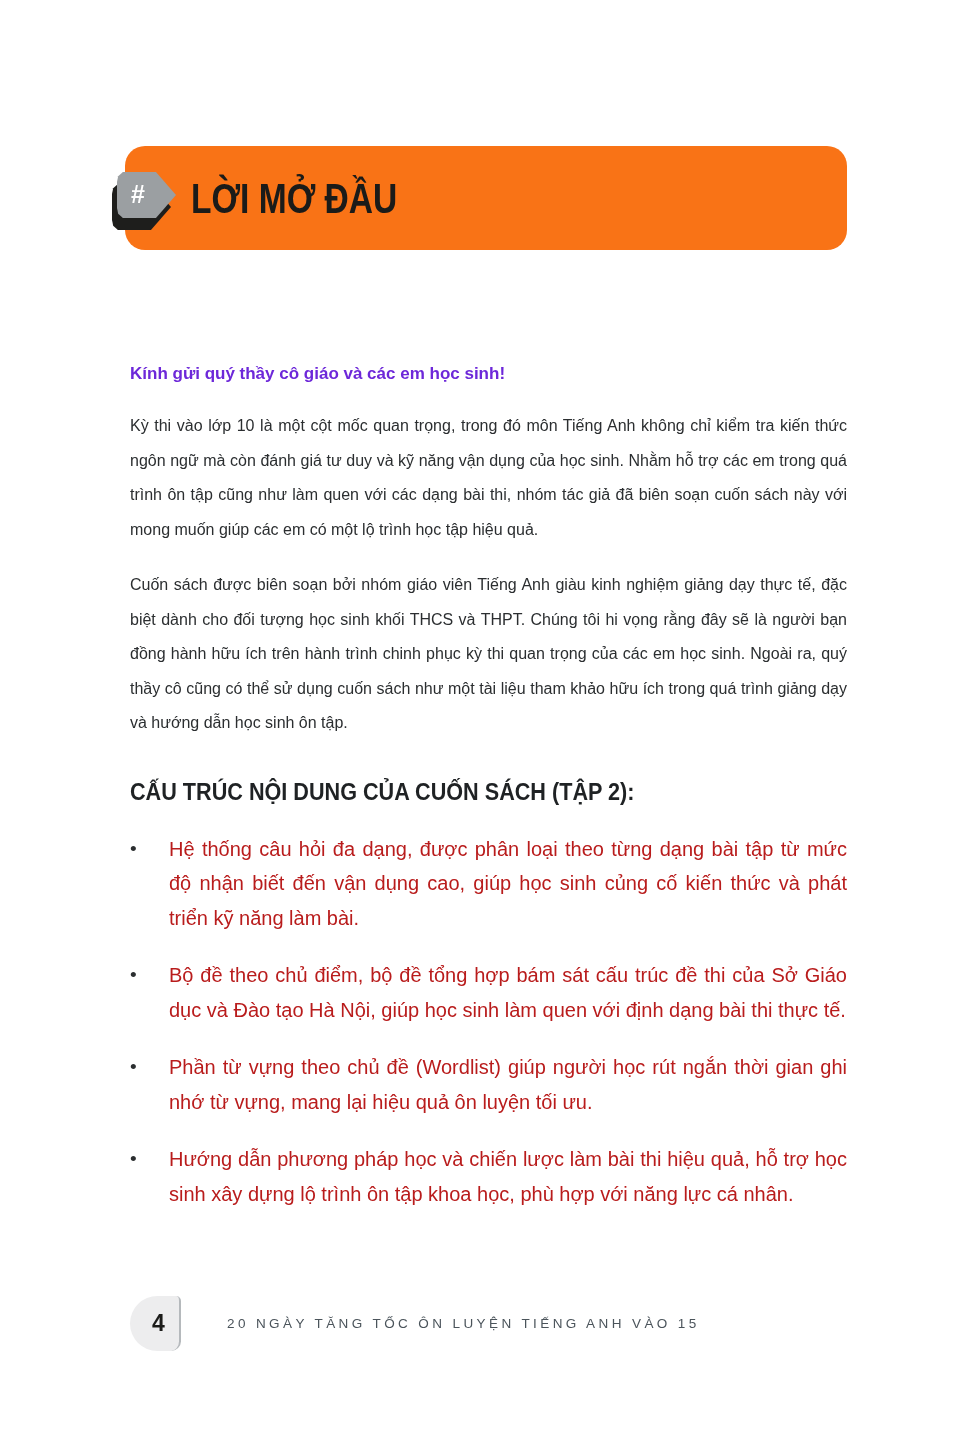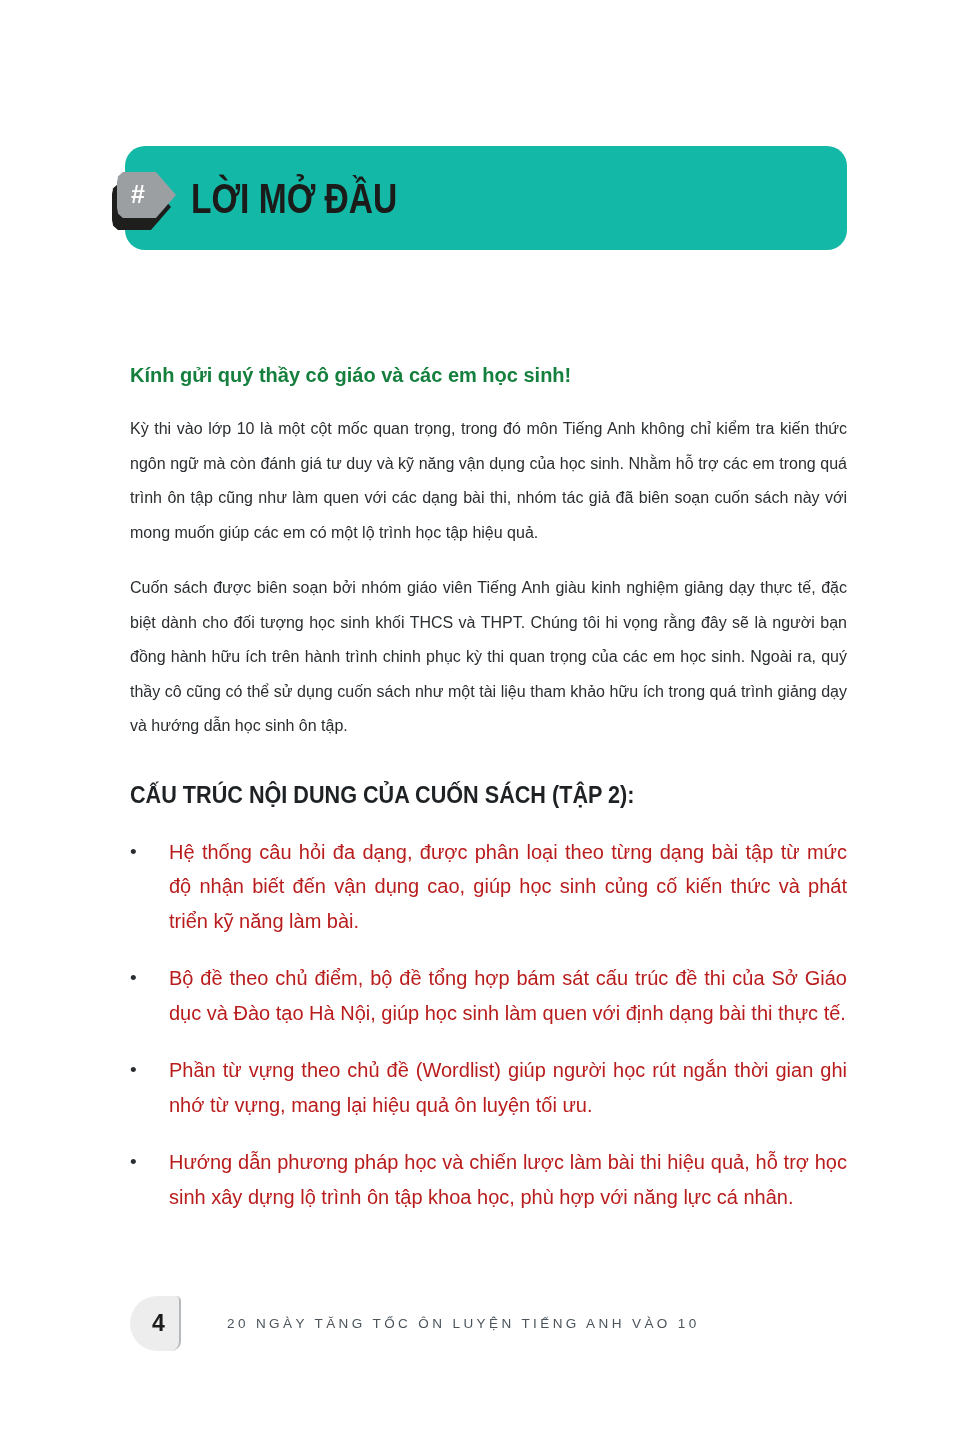--- a/index.html
+++ b/index.html
@@ -14,21 +14,21 @@
     color: #26292b;
   }
 
   
   .banner {
     position: absolute;
     left: 125px;
     top: 146px;
     width: 722px;
     height: 104px;
-    background: #14b8a6;
+    background: #f97316;
     border-radius: 20px;
     display: flex;
     align-items: center;
     padding-left: 66px;
   }
   .banner-title {
     font-size: 43px;
     font-weight: 800;
     letter-spacing: 0px;
     color: #1b1b19;
@@ -62,23 +62,23 @@
   }
 
   
   .content {
     position: absolute;
     left: 130px;
     top: 364px;
     width: 717px;
   }
   .greeting {
-    font-size: 20px;
+    font-size: 17px;
     font-weight: 700;
-    color: #15803d;
+    color: #6d28d9;
     margin: 0 0 25px 0;
   }
   .para {
     font-size: 16px;
     line-height: 34.5px;
     text-align: justify;
     margin: 0 0 21px 0;
     color: #2b2e30;
   }
   .section-heading {
@@ -174,16 +174,16 @@
       </li>
       <li>
         <span class="bullet-marker">•</span>
         <span class="bullet-text">Hướng dẫn phương pháp học và chiến lược làm bài thi hiệu quả, hỗ trợ học sinh xây dựng lộ trình ôn tập khoa học, phù hợp với năng lực cá nhân.</span>
       </li>
     </ul>
   </div>
 
   <div class="footer">
     <div class="page-number-badge">4</div>
-    <div class="footer-book-title">20 NGÀY TĂNG TỐC ÔN LUYỆN TIẾNG ANH VÀO 10</div>
+    <div class="footer-book-title">20 NGÀY TĂNG TỐC ÔN LUYỆN TIẾNG ANH VÀO 15</div>
   </div>
 
 </div>
 
 </body></html>

